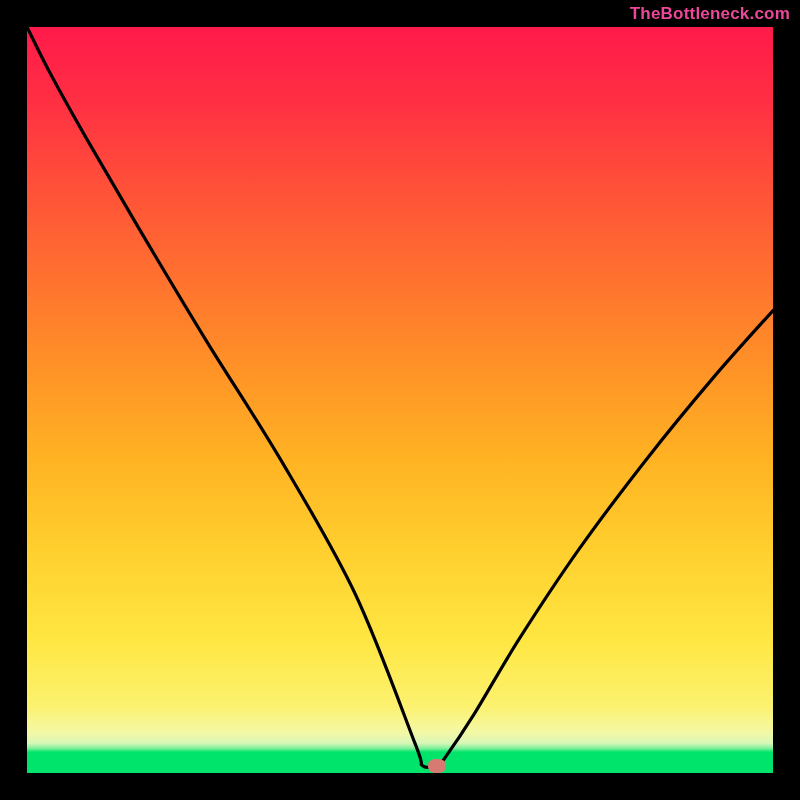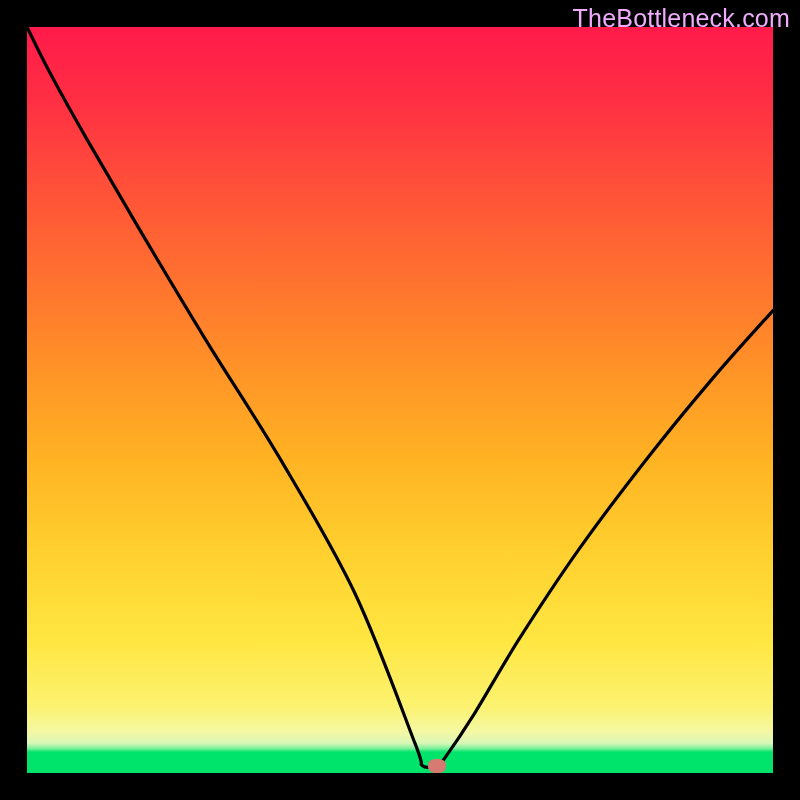--- a/index.html
+++ b/index.html
@@ -14,23 +14,23 @@
   .frame {
     position: relative;
     width: 800px;
     height: 800px;
     background: #000;
   }
   .watermark {
     position: absolute;
     top: 4px;
     right: 10px;
-    color: #f0abfc;
-    font-size: 25px;
-    font-weight: 400;
+    color: #ec4899;
+    font-size: 17px;
+    font-weight: 700;
     letter-spacing: 0.2px;
     z-index: 20;
   }
   .plot-area {
     position: absolute;
     left: 27px;
     top: 27px;
     width: 746px;
     height: 746px;
     background: linear-gradient(to top,

